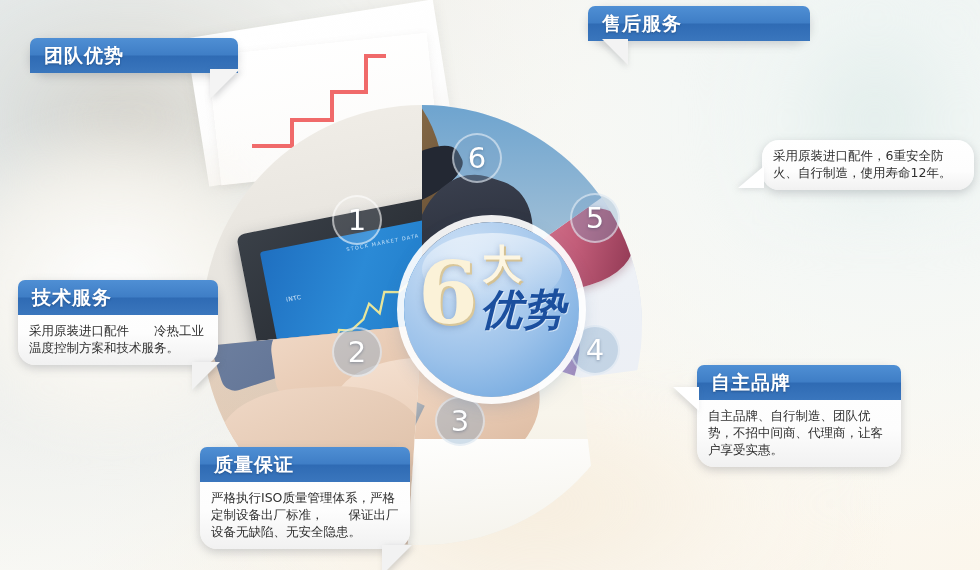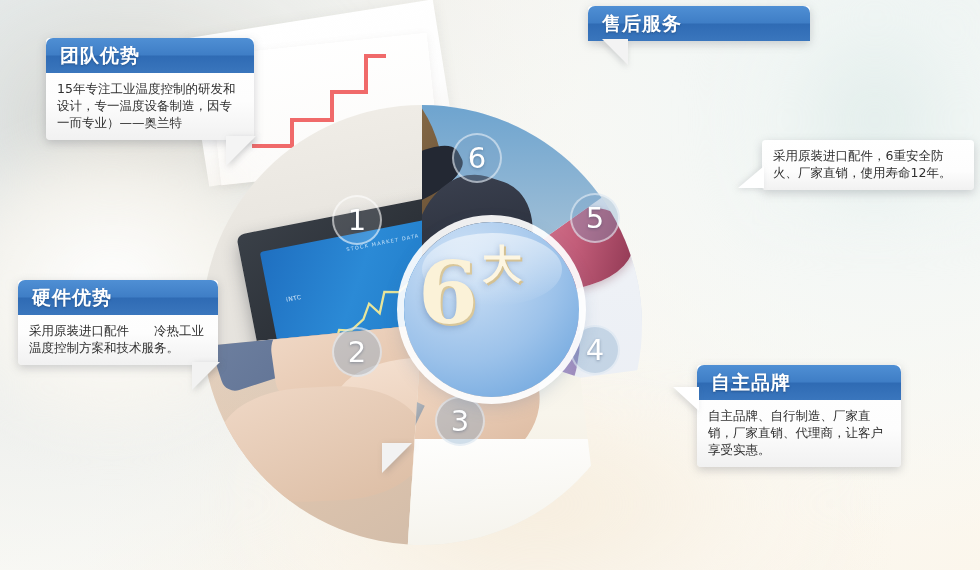--- a/index.html
+++ b/index.html
@@ -291,21 +291,21 @@
     position:absolute;left:76px;top:66px;
     font-size:42px;line-height:44px;font-weight:bold;color:#1b4f9e;
     letter-spacing:1px;font-style:italic;
     text-shadow:1px 1px 0 rgba(255,255,255,.55);
     font-family:"DejaVu Serif","Liberation Serif",serif;
   }
 
   
   .callout{
     position:absolute;z-index:60;
-    border-radius:4px;
+    border-radius:17px;
     background:linear-gradient(180deg,#ffffff 0%,#fdfdfd 62%,#f1f1f1 100%);
     box-shadow:0 3px 10px rgba(90,95,105,.28);
   }
   .co-head{
     border-radius:7px 7px 0 0;
     background:linear-gradient(180deg,#4f8fd4 0%,#3f7ec6 48%,#2f6bb4 52%,#3a76bd 100%);
     color:#ffffff;
     font-size:19px;line-height:19px;font-weight:bold;
     padding:8px 10px 8px 14px;
     letter-spacing:1px;
@@ -314,21 +314,21 @@
   }
   .co-body{
     padding:7px 11px 9px 11px;
     font-size:12.5px;line-height:17px;color:#2f2f2f;
     box-sizing:border-box;
     font-family:"DejaVu Sans","Liberation Sans",sans-serif;
   }
   .tail{position:absolute;width:0;height:0;}
 
   
-  #co-team{left:46px;top:38px;width:208px;}
+  #co-team{left:30px;top:38px;width:208px;}
   #co-team .tail{
     right:-2px;bottom:-26px;
     border-left:30px solid #f4f4f4;border-bottom:30px solid transparent;
     filter:drop-shadow(2px 2px 3px rgba(90,95,105,.25));
   }
   #co-after{left:588px;top:6px;width:222px;}
   #co-after .tail{
     left:14px;bottom:-24px;
     border-right:26px solid #f3f3f3;border-bottom:26px solid transparent;
     filter:drop-shadow(-1px 3px 3px rgba(90,95,105,.22));
@@ -464,47 +464,49 @@
     </div>
     <div class="seg-label tinted" style="left:250px;top:28px;">
       <span>6</span>
     </div>
   </div>
 
   <div id="center">
     <div class="gloss"></div>
     <div class="c-six">6</div>
     <div class="c-da">大</div>
+    <div class="c-ys">优势</div>
   </div>
 
   <div class="callout" id="co-team">
     <div class="co-head">团队优势</div>
-    <div class="co-body">15年专注工业温度控制的研发和设计，专一温度设备制造，因专一而专业）——奥兰特</div>
     <div class="tail"></div>
   </div>
 
   <div class="callout" id="co-after">
     <div class="co-head">售后服务</div>
     <div class="tail"></div>
   </div>
 
   <div class="callout" id="co-hardware">
-    <div class="co-body">采用原装进口配件，6重安全防火、厂家直销，使用寿命12年。</div>
+    <div class="co-body">采用原装进口配件，6重安全防火、自行制造，使用寿命12年。</div>
     <div class="tail"></div>
   </div>
 
   <div class="callout" id="co-software">
     <div class="co-head">自主品牌</div>
-    <div class="co-body">自主品牌、自行制造、厂家直销，厂家直销、代理商，让客户享受实惠。</div>
+    <div class="co-body">自主品牌、自行制造、团队优势，不招中间商、代理商，让客户享受实惠。</div>
     <div class="tail"></div>
   </div>
 
   <div class="callout" id="co-quality">
+    <div class="co-head">质量保证</div>
+    <div class="co-body">严格执行ISO质量管理体系，严格定制设备出厂标准，　　保证出厂设备无缺陷、无安全隐患。</div>
     <div class="tail"></div>
   </div>
 
   <div class="callout" id="co-tech">
-    <div class="co-head">硬件优势</div>
+    <div class="co-head">技术服务</div>
     <div class="co-body">采用原装进口配件　　冷热工业温度控制方案和技术服务。</div>
     <div class="tail"></div>
   </div>
 
 </div>
 
 </body></html>

